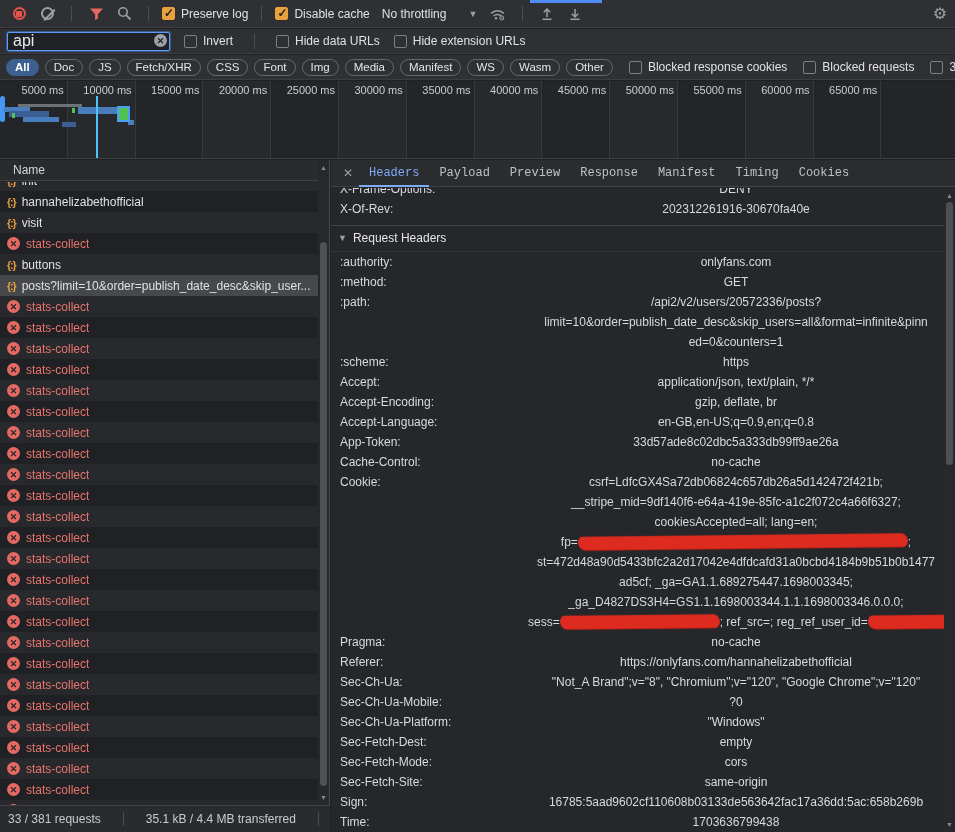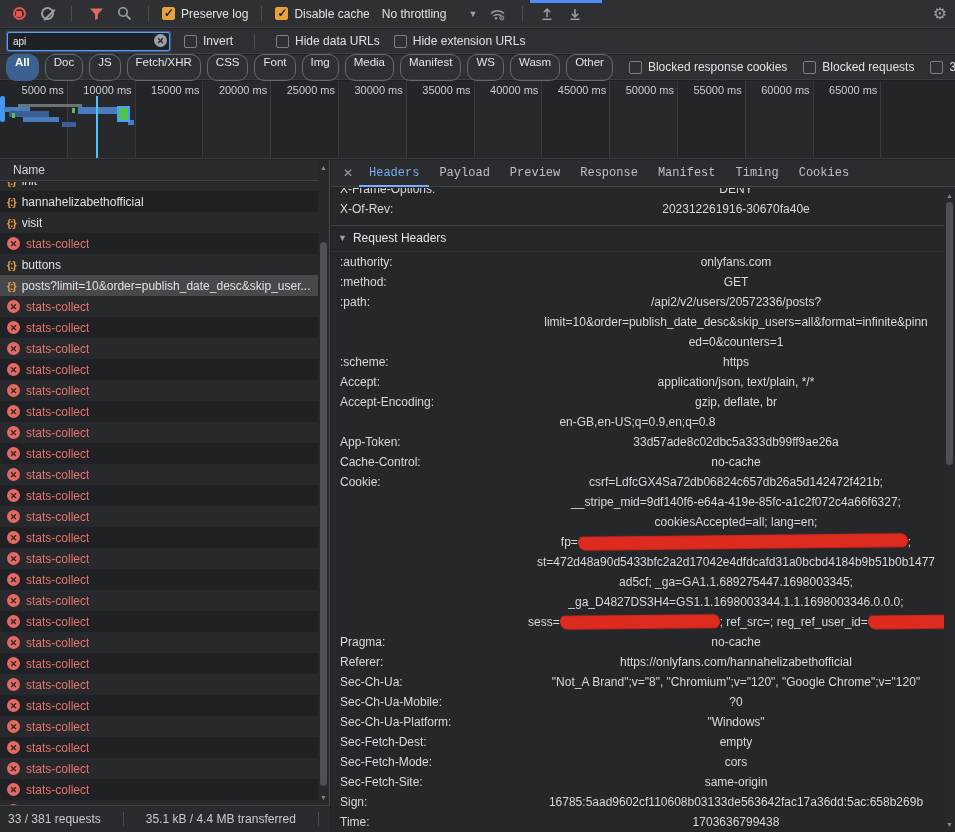--- a/index.html
+++ b/index.html
@@ -29,31 +29,31 @@
     font-size:12px; font-weight:bold; }
   .caret { color:#9aa0a6; font-size:9px; margin-left:6px; }
   .gear { margin-left:auto; color:#9aa0a6; font-size:16px; line-height:1; }
   .throttle { display:flex; align-items:center; color:#dfe1e5; }
 
   
   .filterbar { position:absolute; top:29px; left:0; right:0; height:25px; background:#2f3034;
     border-bottom:1px solid #3c3e42; display:flex; align-items:center; padding-left:7px; gap:14px; }
   .filter-wrap { position:relative; width:163px; height:19px; flex:none; }
   .filter-wrap input { width:100%; height:100%; background:#202124; border:1px solid #5b9cf8;
-    box-shadow:0 0 0 1px rgba(78,141,246,.45); border-radius:2px; color:#e8eaed; font-size:10px;
+    box-shadow:0 0 0 1px rgba(78,141,246,.45); border-radius:2px; color:#e8eaed; font-size:16px;
     padding:0 18px 0 5px; font-family:"Liberation Sans",sans-serif; }
   .clear-x { position:absolute; right:3px; top:2.5px; width:13px; height:13px; border-radius:50%;
     background:#9aa0a6; color:#202124; font-size:9px; font-weight:bold; display:flex;
     align-items:center; justify-content:center; }
 
   
   .pillsbar { position:absolute; top:55px; left:0; right:0; height:25px; background:#2f3034;
     border-bottom:1px solid #3c3e42; display:flex; align-items:center; padding-left:6px; gap:6px; }
   .pills { display:flex; align-items:center; gap:6px; }
-  .pill { border:1px solid #5f6b76; border-radius:10px; padding:1px 8px 12px; font-size:11.5px;
+  .pill { border:1px solid #5f6b76; border-radius:10px; padding:1px 8px 2px; font-size:11.5px;
     color:#e2e5e8; white-space:nowrap; }
   .pill.sel { background:#3c6191; border-color:#3c6191; color:#ffffff; font-weight:bold; }
   .blocked-boxes { display:flex; align-items:center; gap:16px; margin-left:10px; }
 
   
   .overview { position:absolute; top:81px; left:0; right:0; height:78px; background:#242528;
     border-bottom:1px solid #3c3e42; overflow:hidden; }
   .ov-cols { display:flex; height:100%; }
   .ov-col { width:67.8px; flex:none; border-right:1px solid #37393d; font-size:11px; color:#c9cdd2;
     text-align:right; padding:3px 3px 0 0; white-space:nowrap; overflow:hidden; }
@@ -483,20 +483,21 @@
               <div class="vline">application/json, text/plain, */*</div>
             </div>
           </div>
           <div class="hrow">
             <div class="hname">Accept-Encoding:</div>
             <div class="hval">
               <div class="vline">gzip, deflate, br</div>
             </div>
           </div>
           <div class="hrow">
+            <div class="hname">Accept-Language:</div>
             <div class="hval">
               <div class="vline">en-GB,en-US;q=0.9,en;q=0.8</div>
             </div>
           </div>
           <div class="hrow">
             <div class="hname">App-Token:</div>
             <div class="hval">
               <div class="vline">33d57ade8c02dbc5a333db99ff9ae26a</div>
             </div>
           </div>

